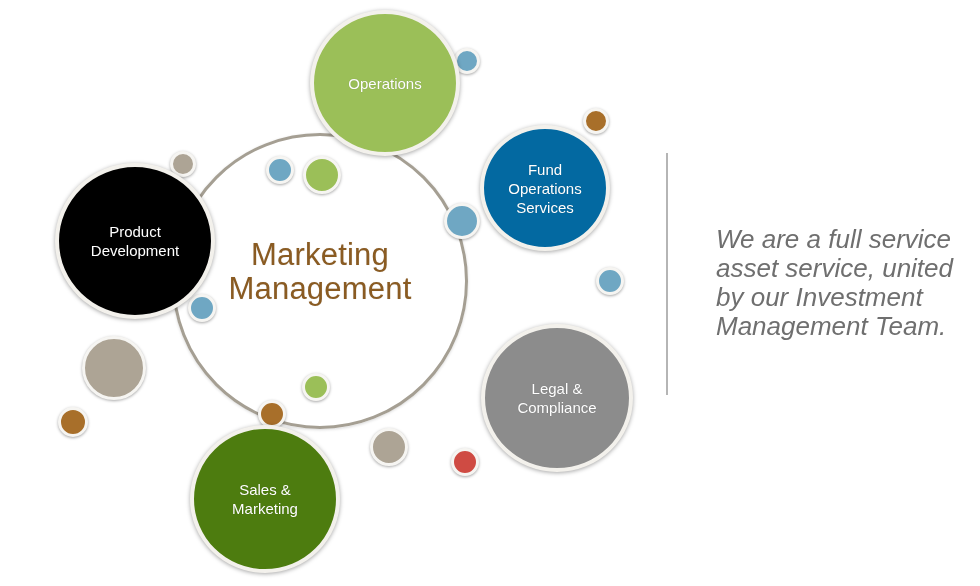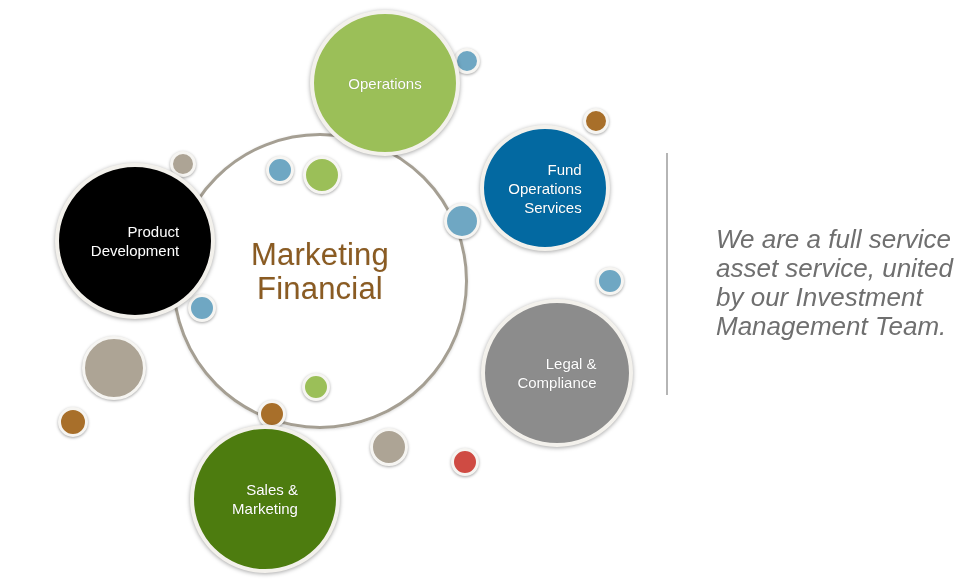--- a/index.html
+++ b/index.html
@@ -12,21 +12,21 @@
     }
     .center-title {
       position: absolute; left: 200px; top: 238px; width: 240px; text-align: center;
       color: #8a5b22; font-size: 31px; line-height: 34px; letter-spacing: 0.2px;
       text-shadow: 0 0 1px rgba(0,0,0,0.15);
     }
     .node {
       position: absolute; border-radius: 50%; box-sizing: border-box;
       border: 4px solid #f3f1ec;
       box-shadow: 0 1px 4px rgba(0,0,0,0.35);
-      display: flex; align-items: center; justify-content: center; text-align: right;
+      display: flex; align-items: center; justify-content: center; text-align: center;
       color: #ffffff; font-size: 15px; line-height: 19px;
       text-shadow: 0 0 1px rgba(0,0,0,0.25);
       cursor: default;
     }
     .dot {
       position: absolute; border-radius: 50%; box-sizing: border-box;
       border: 3px solid #f6f5f2;
       box-shadow: 0 1px 3px rgba(0,0,0,0.35);
     }
     .divider {
@@ -40,21 +40,21 @@
   </style>
 </head>
 <body>
 
 <div class="stage">
 
   <div class="ring"></div>
 
   <div class="center-title">
     <div>Marketing</div>
-    <div>Financial</div>
+    <div>Management</div>
   </div>
 
   <div class="dot" style="left:454px;top:48px;width:26px;height:26px;background:#6fa7c3;"></div>
   <div class="dot" style="left:583px;top:108px;width:26px;height:26px;background:#a86f2a;"></div>
   <div class="dot" style="left:170px;top:151px;width:26px;height:26px;background:#ada495;"></div>
   <div class="dot" style="left:266px;top:156px;width:28px;height:28px;background:#6fa7c3;"></div>
   <div class="dot" style="left:303px;top:156px;width:38px;height:38px;background:#9bbf58;"></div>
   <div class="dot" style="left:444px;top:203px;width:36px;height:36px;background:#6fa7c3;"></div>
   <div class="dot" style="left:596px;top:267px;width:28px;height:28px;background:#6fa7c3;"></div>
   <div class="dot" style="left:188px;top:294px;width:28px;height:28px;background:#6fa7c3;"></div>
@@ -79,21 +79,21 @@
     </div>
   </div>
 
   <div class="node" style="left:55px;top:163px;width:160px;height:156px;background:#000000;">
     <div>
       <div>Product</div>
       <div>Development</div>
     </div>
   </div>
 
-  <div class="node" style="left:481px;top:299px;width:152px;height:148px;background:#8c8c8c;">
+  <div class="node" style="left:481px;top:324px;width:152px;height:148px;background:#8c8c8c;">
     <div>
       <div>Legal &amp;</div>
       <div>Compliance</div>
     </div>
   </div>
 
   <div class="node" style="left:190px;top:425px;width:150px;height:148px;background:#4d7c0f;">
     <div>
       <div>Sales &amp;</div>
       <div>Marketing</div>

